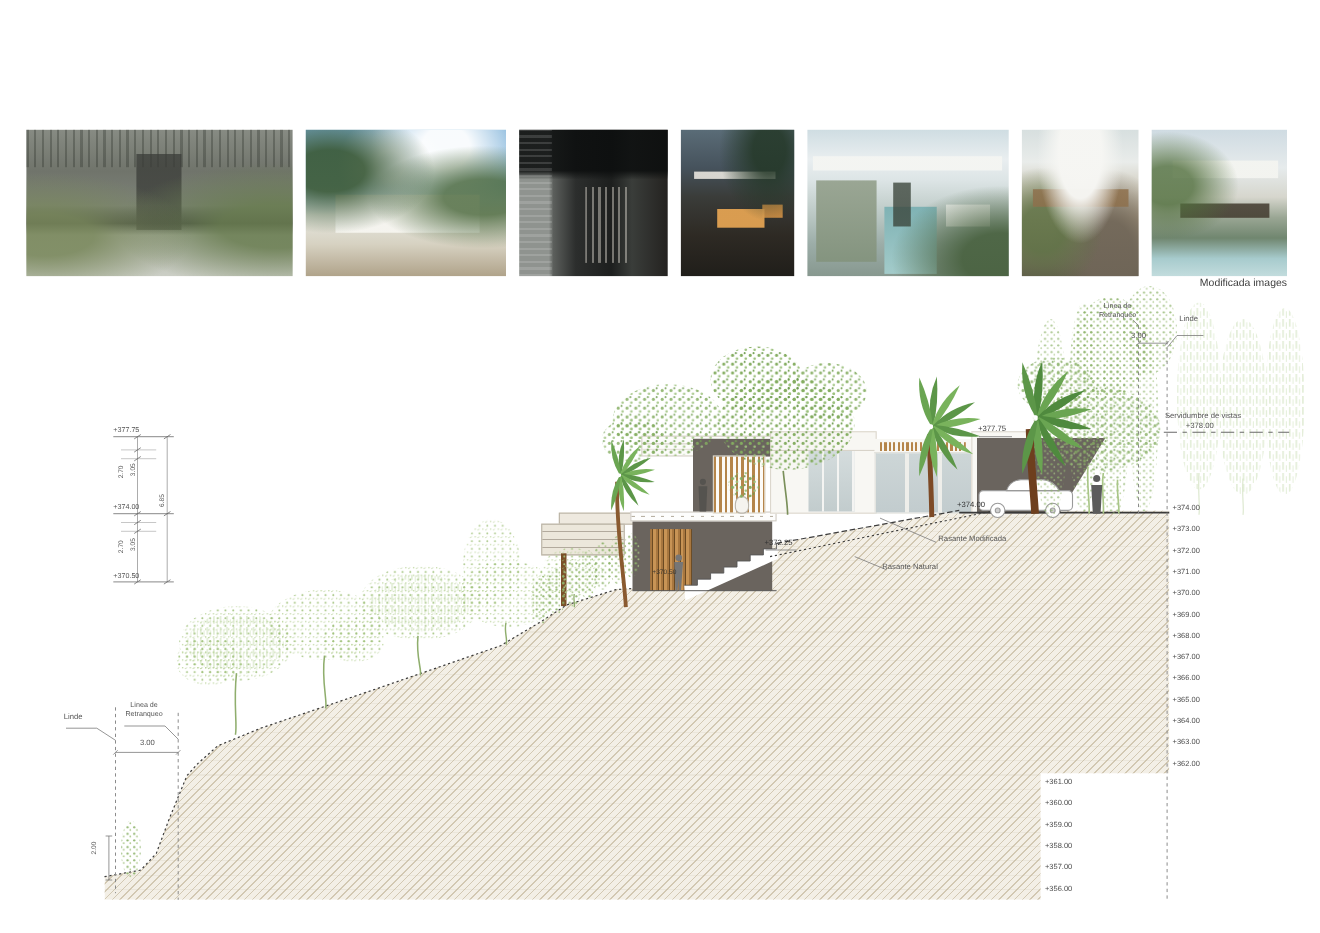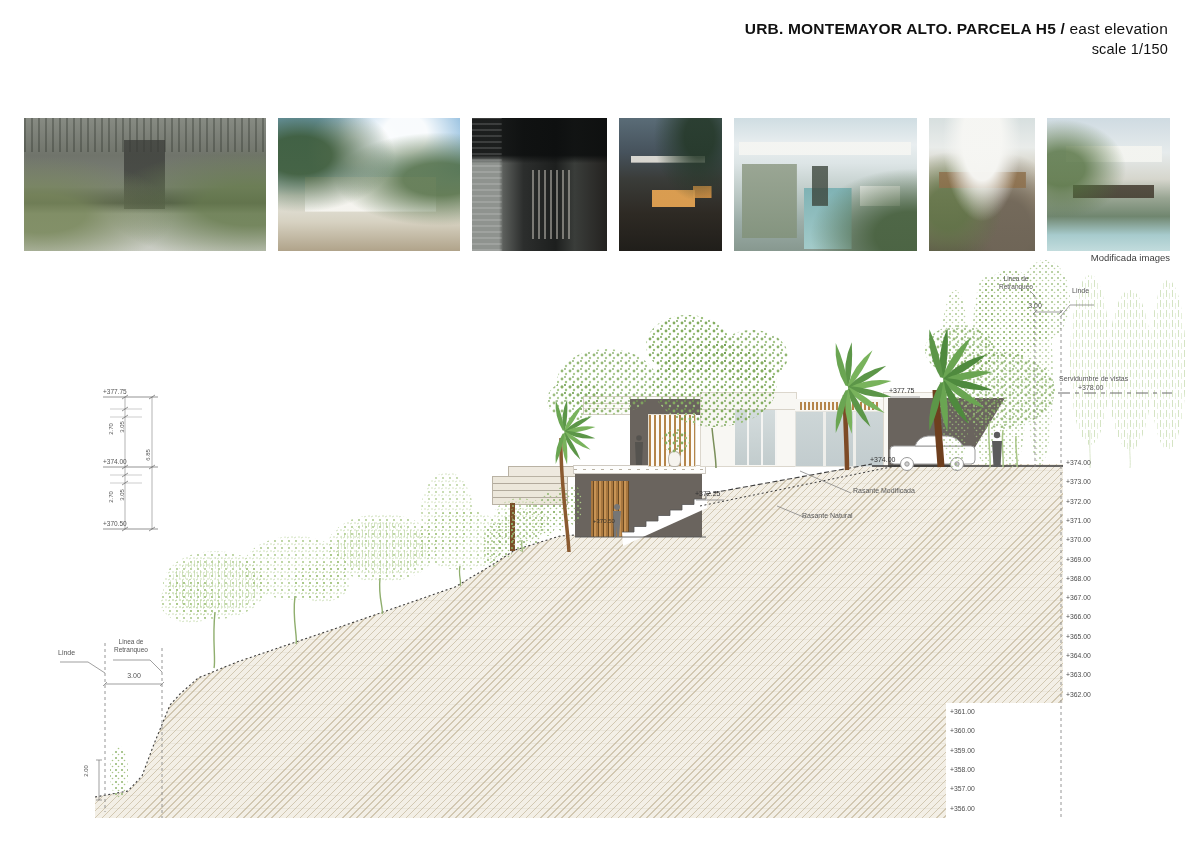--- a/index.html
+++ b/index.html
@@ -134,22 +134,20 @@
   #lbl-dim-bot{left:118px;top:672px;width:32px;}
 
   svg.overlay{position:absolute;inset:0;pointer-events:none;}
 </style>
 </head>
 <body>
 
 <div id="sheet">
 
   <div class="title">
-    <span><span class="b">URB. MONTEMAYOR ALTO. PARCELA H5</span><span class="b"> / </span><span>east elevation</span></span>
-    <div class="scale-line">scale 1/150</div>
   </div>
 
   <div id="thumbs">
       <div class="thumb t1" style="left: 24px; width: 242px;"></div>
       <div class="thumb t2" style="left: 278px; width: 182px;"></div>
       <div class="thumb t3" style="left: 472px; width: 135px;"></div>
       <div class="thumb t4" style="left: 619px; width: 103px;"></div>
       <div class="thumb t5" style="left: 734px; width: 183px;"></div>
       <div class="thumb t6" style="left: 929px; width: 106px;"></div>
       <div class="thumb t7" style="left: 1047px; width: 123px;"></div>

